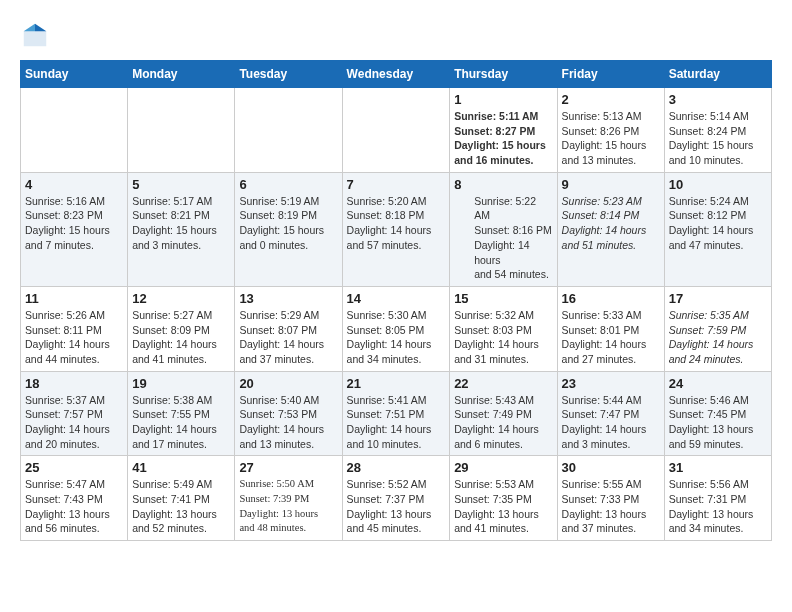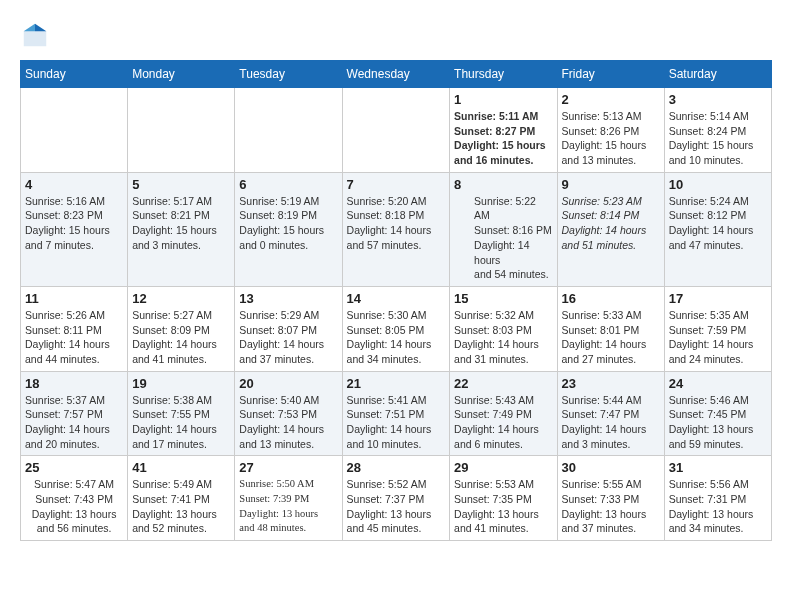--- a/index.html
+++ b/index.html
@@ -51,21 +51,21 @@
       width: 100%;
       border-collapse: collapse;
       font-size: 11px;
     }
     .calendar th {
       background: #1a6bb5;
       color: #fff;
       padding: 6px 4px;
       text-align: left;
       font-size: 12px;
-      font-weight: normal;
+      font-weight: bold;
       border: 1px solid #1a6bb5;
     }
     .calendar td {
       border: 1px solid #ccc;
       vertical-align: top;
       padding: 4px;
       width: 108px;
       min-height: 80px;
       background: #fff;
     }
@@ -237,21 +237,21 @@
         </td>
         <td>
           <span class="day-num">16</span>
           <div class="day-info" style="white-space: pre-line;">Sunrise: 5:33 AM
 Sunset: 8:01 PM
 Daylight: 14 hours
 and 27 minutes.</div>
         </td>
         <td>
           <span class="day-num">17</span>
-          <div class="day-info" style="white-space: pre-line;">Sunrise: 5:35 AM
+          <div class="day-info" style="white-space: pre-line; font-style: italic;">Sunrise: 5:35 AM
 Sunset: 7:59 PM
 Daylight: 14 hours
 and 24 minutes.</div>
         </td>
       </tr>
       <tr>
         <td>
           <span class="day-num">18</span>
           <div class="day-info" style="white-space: pre-line;">Sunrise: 5:37 AM
 Sunset: 7:57 PM
@@ -297,21 +297,21 @@
           <span class="day-num">24</span>
           <div class="day-info" style="white-space: pre-line;">Sunrise: 5:46 AM
 Sunset: 7:45 PM
 Daylight: 13 hours
 and 59 minutes.</div>
         </td>
       </tr>
       <tr>
         <td>
           <span class="day-num">25</span>
-          <div class="day-info" style="white-space: pre-line; text-align: center;">Sunrise: 5:47 AM
+          <div class="day-info" style="white-space: pre-line;">Sunrise: 5:47 AM
 Sunset: 7:43 PM
 Daylight: 13 hours
 and 56 minutes.</div>
         </td>
         <td>
           <span class="day-num">41</span>
           <div class="day-info" style="white-space: pre-line;">Sunrise: 5:49 AM
 Sunset: 7:41 PM
 Daylight: 13 hours
 and 52 minutes.</div>

